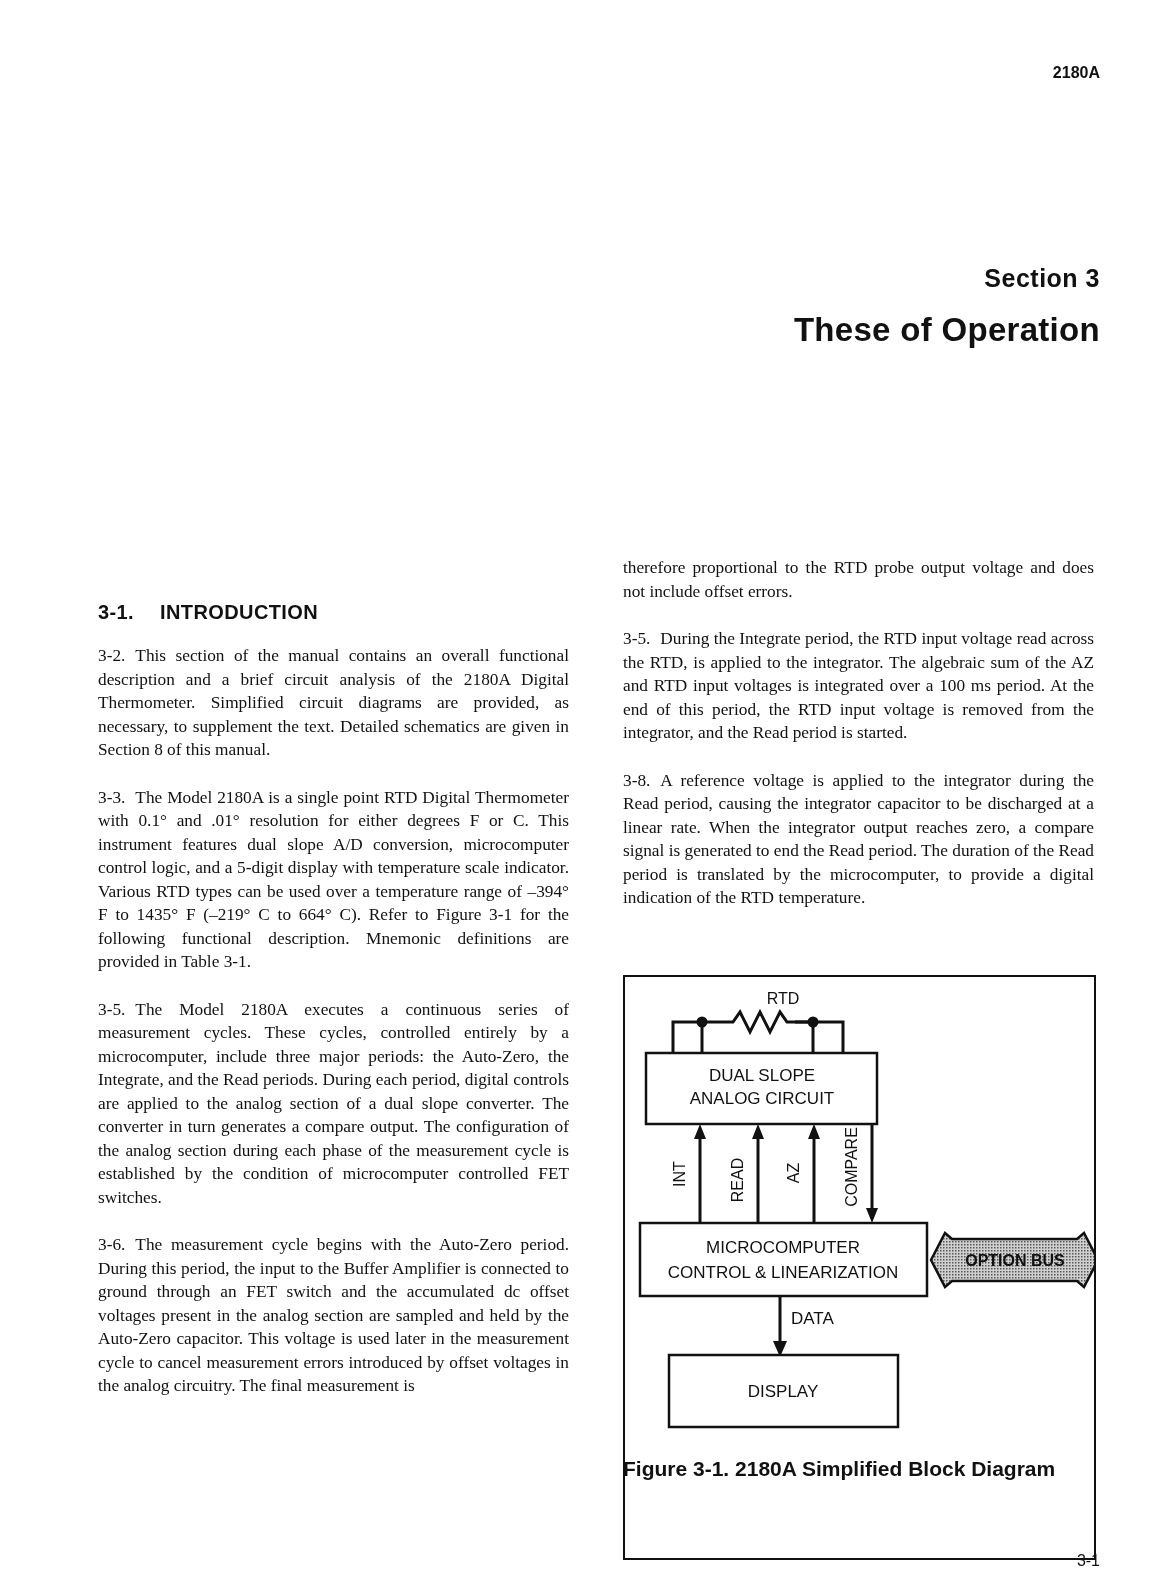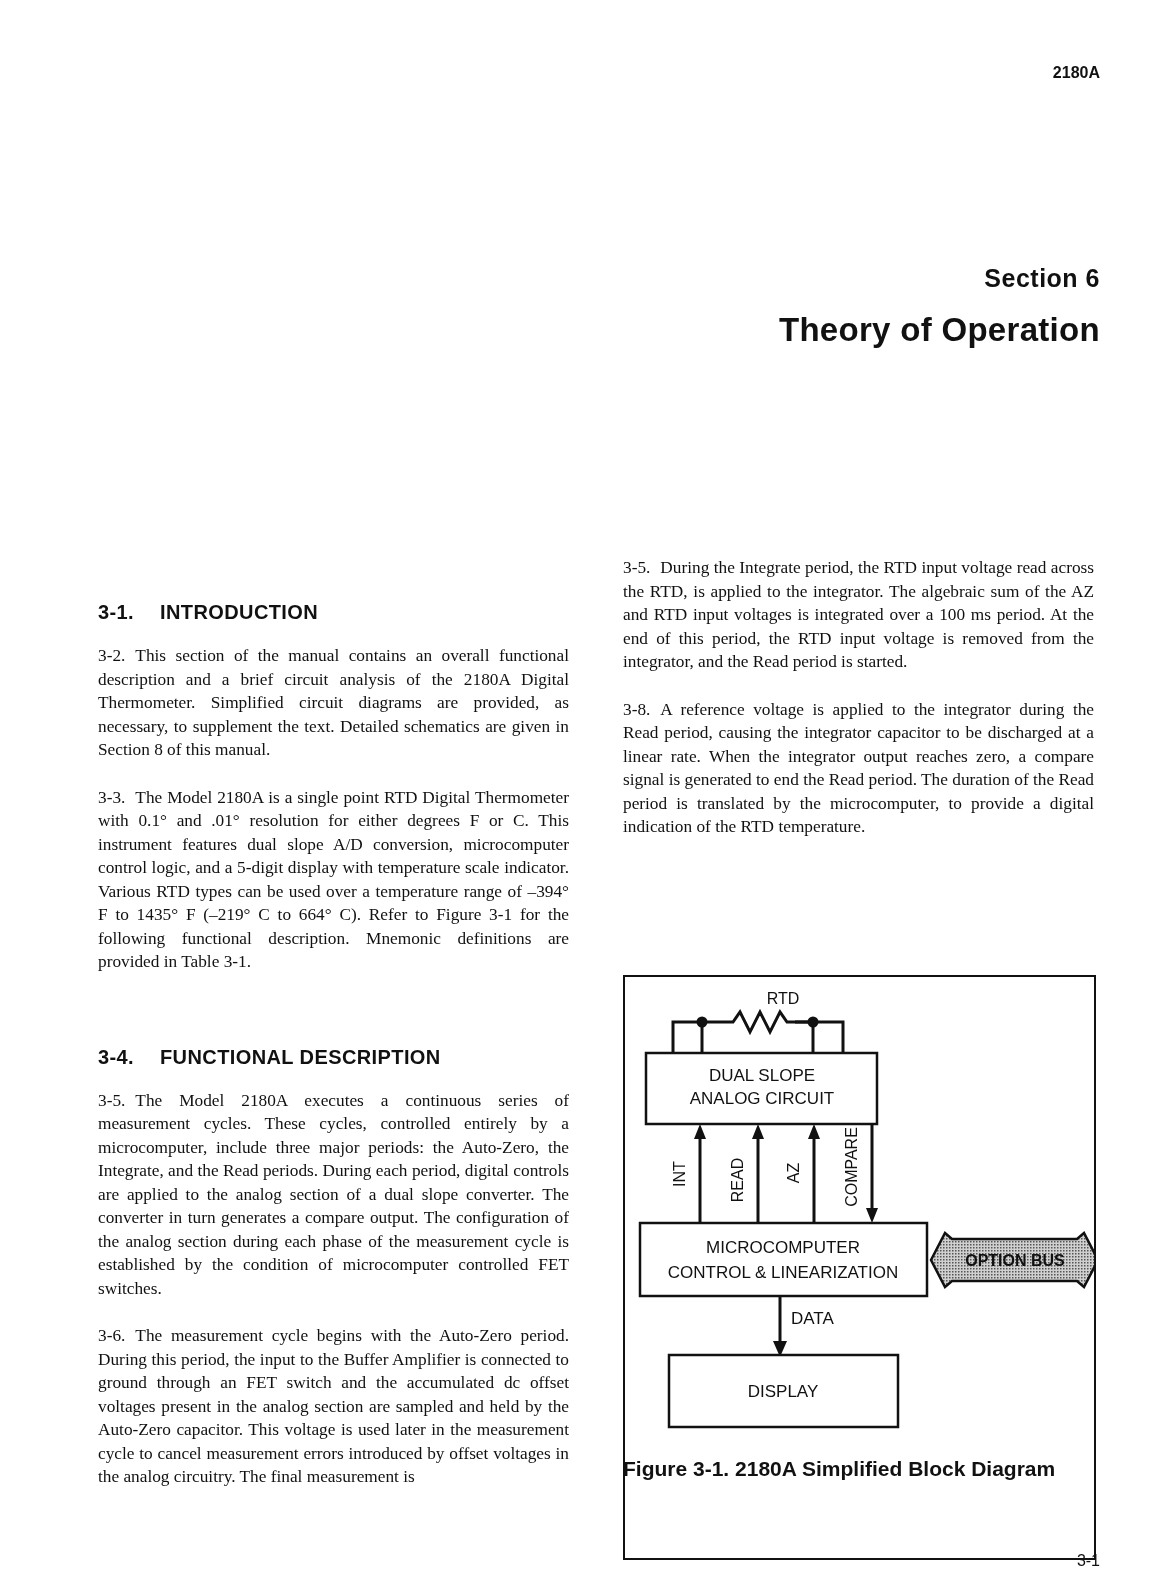--- a/index.html
+++ b/index.html
@@ -23,45 +23,45 @@
   .figure-box { position: absolute; left: 623px; top: 975px; width: 473px; height: 585px; border: 2px solid #111; box-sizing: border-box; }
   .figure-caption { position: absolute; left: 623px; top: 1457px; width: 473px; font-size: 21px; font-weight: bold; }
   .page-num { position: absolute; top: 1552px; right: 74px; font-size: 16px; }
 
   svg text { font-family: "Liberation Sans", "DejaVu Sans", sans-serif; fill: #111; }
 </style>
 </head>
 <body>
 
 <div class="model-header sans">2180A</div>
-<div class="section-num sans">Section 6</div>
-<div class="section-title sans">Theory of Operation</div>
+<div class="section-num sans">Section 3</div>
+<div class="section-title sans">These of Operation</div>
 
 <div class="col col-left">
   <h2 class="heading sans">
     <span class="num">3-1.</span><span>INTRODUCTION</span>
   </h2>
   <p class="para serif">
     <span class="pnum">3-2.</span><span>This section of the manual contains an overall functional description and a brief circuit analysis of the 2180A Digital Thermometer. Simplified circuit diagrams are provided, as necessary, to supplement the text. Detailed schematics are given in Section 8 of this manual.</span>
   </p>
   <p class="para serif">
     <span class="pnum">3-3.</span><span>The Model 2180A is a single point RTD Digital Thermometer with 0.1° and .01° resolution for either degrees F or C. This instrument features dual slope A/D conversion, microcomputer control logic, and a 5-digit display with temperature scale indicator. Various RTD types can be used over a temperature range of –394° F to 1435° F (–219° C to 664° C). Refer to Figure 3-1 for the following functional description. Mnemonic definitions are provided in Table 3-1.</span>
   </p>
-  <h2 class="heading sans" style="margin-top:4px;">
-    <span class="num">3-4.</span><span>FUNCTIONAL DESCRIPTION</span>
-  </h2>
   <p class="para serif">
     <span class="pnum">3-5.</span><span>The Model 2180A executes a continuous series of measurement cycles. These cycles, controlled entirely by a microcomputer, include three major periods: the Auto-Zero, the Integrate, and the Read periods. During each period, digital controls are applied to the analog section of a dual slope converter. The converter in turn generates a compare output. The configuration of the analog section during each phase of the measurement cycle is established by the condition of microcomputer controlled FET switches.</span>
   </p>
   <p class="para serif">
     <span class="pnum">3-6.</span><span>The measurement cycle begins with the Auto-Zero period. During this period, the input to the Buffer Amplifier is connected to ground through an FET switch and the accumulated dc offset voltages present in the analog section are sampled and held by the Auto-Zero capacitor. This voltage is used later in the measurement cycle to cancel measurement errors introduced by offset voltages in the analog circuitry. The final measurement is</span>
   </p>
 </div>
 
 <div class="col col-right">
+  <p class="para serif">
+    <span>therefore proportional to the RTD probe output voltage and does not include offset errors.</span>
+  </p>
   <p class="para serif">
     <span class="pnum">3-5.</span><span>During the Integrate period, the RTD input voltage read across the RTD, is applied to the integrator. The algebraic sum of the AZ and RTD input voltages is integrated over a 100 ms period. At the end of this period, the RTD input voltage is removed from the integrator, and the Read period is started.</span>
   </p>
   <p class="para serif">
     <span class="pnum">3-8.</span><span>A reference voltage is applied to the integrator during the Read period, causing the integrator capacitor to be discharged at a linear rate. When the integrator output reaches zero, a compare signal is generated to end the Read period. The duration of the Read period is translated by the microcomputer, to provide a digital indication of the RTD temperature.</span>
   </p>
 </div>
 
 <div class="figure-box">
   <svg width="469" height="469" viewBox="0 0 469 469">

